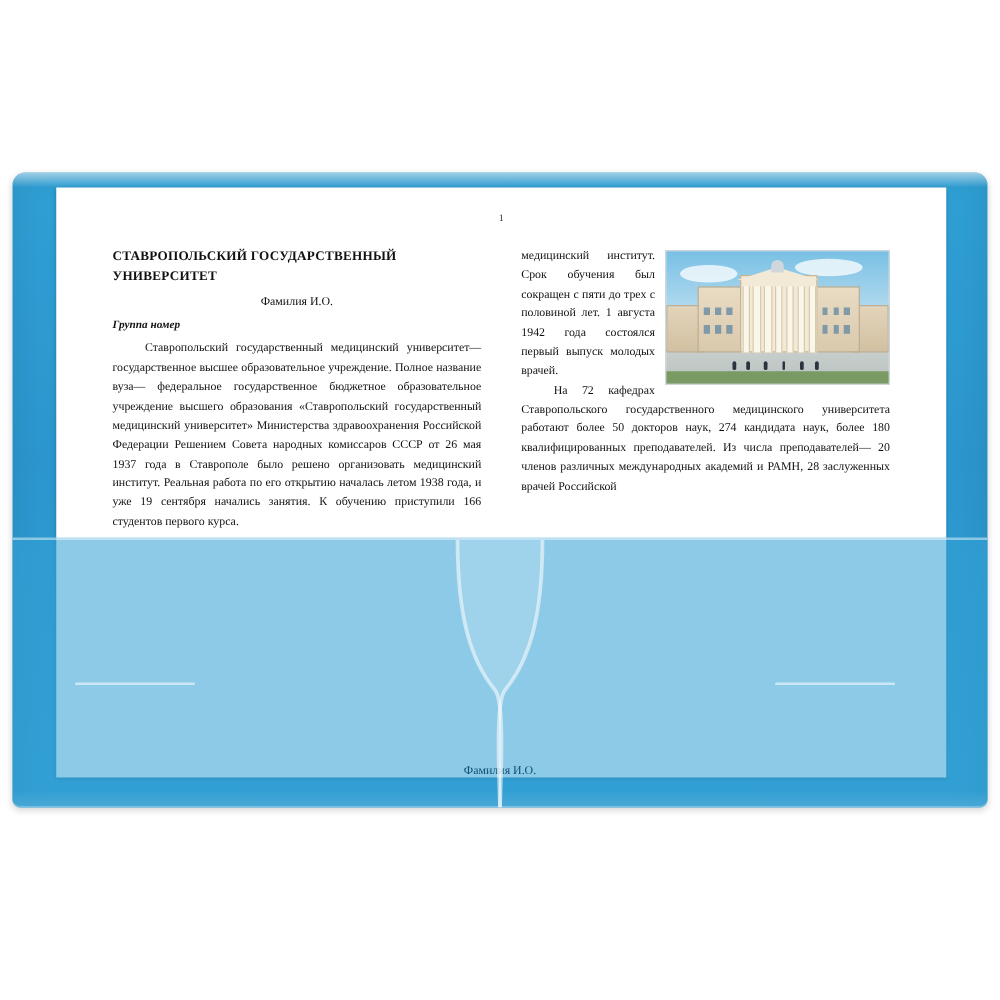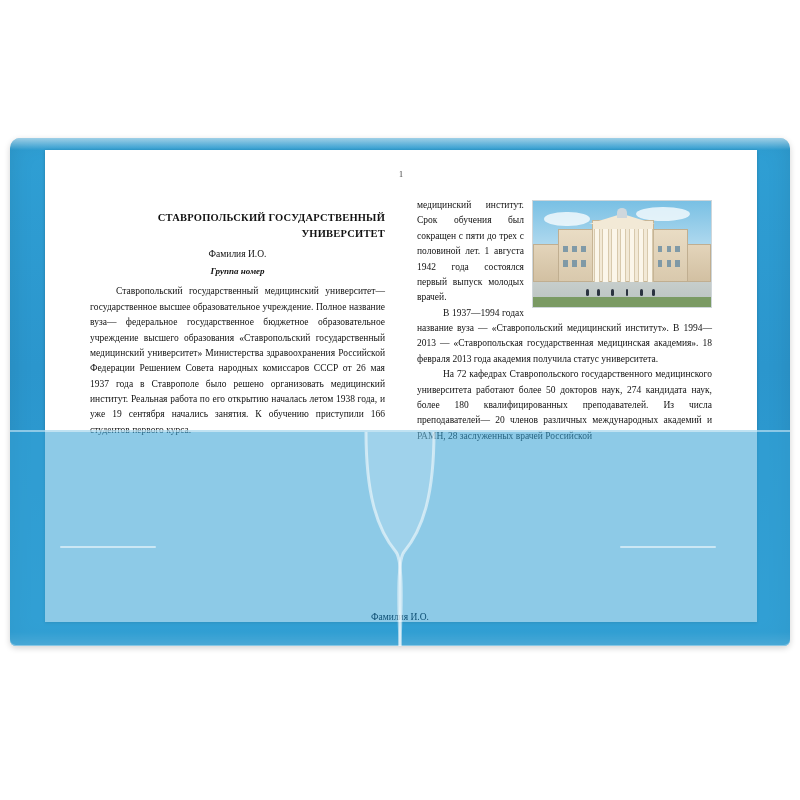--- a/index.html
+++ b/index.html
@@ -69,34 +69,34 @@
   .col {
     width: 50%;
     font-size: 9.5px;
     line-height: 1.62;
     color: #111;
     text-align: justify;
     text-justify: inter-word;
   }
 
   .doc-title {
-    text-align: right;
+    text-align: left;
     font-weight: bold;
     font-size: 10.5px;
     line-height: 1.5;
-    margin: 12px 0 5px 0;
+    margin: 0 0 5px 0;
     letter-spacing: 0.2px;
   }
   .doc-author {
     text-align: center;
     font-size: 9.5px;
     margin: 0 0 2px 0;
   }
   .doc-group {
-    text-align: center;
+    text-align: left;
     font-size: 9px;
     font-style: italic;
     font-weight: bold;
     margin: 0 0 6px 0;
   }
   p.body {
     margin: 0 0 0 0;
     text-indent: 26px;
   }
 
@@ -274,21 +274,20 @@
           <div class="win" style="left:75%;bottom:38%;"></div>
           <div class="win" style="left:80%;bottom:38%;"></div>
           <div class="person" style="left:30%;"></div>
           <div class="person" style="left:36%;"></div>
           <div class="person" style="left:44%;"></div>
           <div class="person" style="left:52%;"></div>
           <div class="person" style="left:60%;"></div>
           <div class="person" style="left:67%;"></div>
         </div>
         <p class="body" style="text-indent:0">медицинский институт. Срок обучения был сокращен с пяти до трех с половиной лет. 1 августа 1942 года состоялся первый выпуск молодых врачей.</p>
-        <p class="body">В 1937—1994 годах название вуза — «Ставропольский медицинский институт». В 1994—2013 — «Ставропольская государственная медицинская академия». 18 февраля 2013 года академия получила статус университета.</p>
         <p class="body">На 72 кафедрах Ставропольского государственного медицинского университета работают более 50 докторов наук, 274 кандидата наук, более 180 квалифицированных преподавателей. Из числа преподавателей— 20 членов различных международных академий и РАМН, 28 заслуженных врачей Российской</p>
       </div>
 
     </div>
   </div>
 
   <div class="flap">
     <div class="flap-top-edge"></div>
     <div class="flap-label">Фамилия И.О.</div>
   </div>

